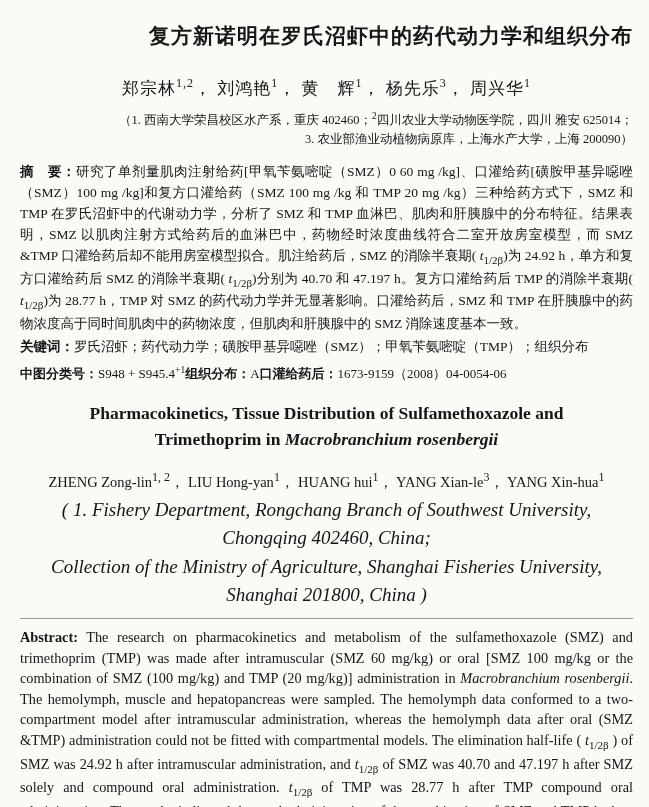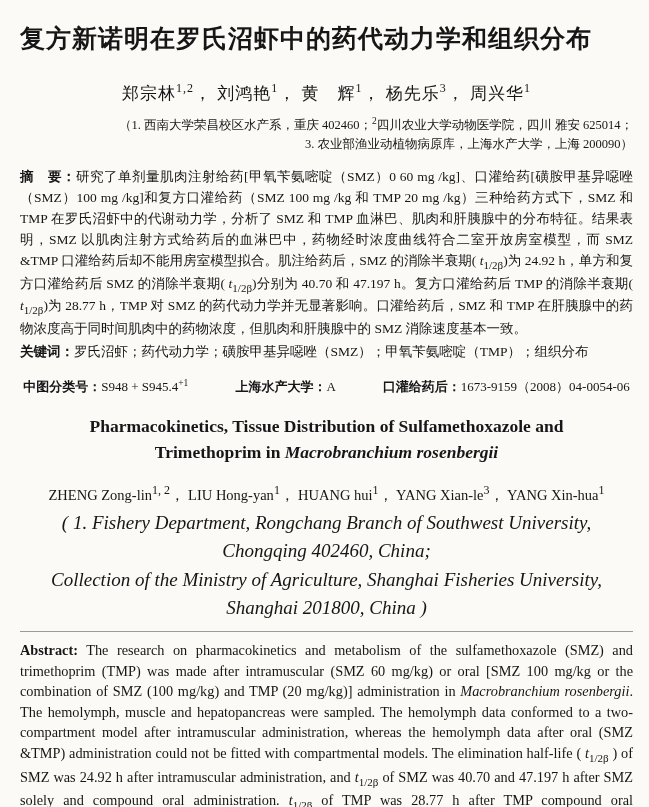--- a/index.html
+++ b/index.html
@@ -8,23 +8,23 @@
     background:#fbfaf7;
     color:#161616;
     font-family:"Liberation Serif","DejaVu Serif",serif;
     overflow:hidden;
   }
   .page { padding:10px 16px 0 20px; }
 
   .cn-title {
     font-family:"DejaVu Sans","Liberation Sans",sans-serif;
     font-weight:bold;
-    font-size:25px;
+    font-size:21px;
     letter-spacing:1px;
-    text-align:left;
+    text-align:right;
     margin:12px 0 0 0;
   }
   .cn-authors {
     text-align:center;
     font-size:17px;
     margin-top:26px;
     letter-spacing:1px;
   }
   .author sup, .asup { font-size:12px; }
   .cn-affil {
@@ -40,24 +40,23 @@
     text-align:justify;
     margin:14px 0 0 0;
   }
   .cn-keywords {
     font-size:13.5px;
     line-height:1.55;
     margin:2px 0 0 0;
   }
   .clc-row {
     display:flex;
-    justify-content:center;
+    justify-content:flex-start;
     font-size:13px;
-    margin-top:15px;
-    gap:47px;
+    margin-top:7px;
   }
 
   .en-title {
     font-size:17.5px;
     font-weight:bold;
     text-align:center;
     line-height:1.45;
     margin:18px 30px 0 30px;
   }
   .en-authors {
@@ -105,21 +104,21 @@
 
   <div class="cn-affil first">（1. 西南大学荣昌校区水产系，重庆 402460；<sup>2</sup>四川农业大学动物医学院，四川 雅安 625014；</div>
   <div class="cn-affil">3. 农业部渔业动植物病原库，上海水产大学，上海 200090）</div>
 
   <p class="cn-abstract"><b>摘　要：</b>研究了单剂量肌肉注射给药[甲氧苄氨嘧啶（SMZ）0 60 mg /kg]、口灌给药[磺胺甲基异噁唑（SMZ）100 mg /kg]和复方口灌给药（SMZ 100 mg /kg 和 TMP 20 mg /kg）三种给药方式下，SMZ 和 TMP 在罗氏沼虾中的代谢动力学，分析了 SMZ 和 TMP 血淋巴、肌肉和肝胰腺中的分布特征。结果表明，SMZ 以肌肉注射方式给药后的血淋巴中，药物经时浓度曲线符合二室开放房室模型，而 SMZ &amp;TMP 口灌给药后却不能用房室模型拟合。肌注给药后，SMZ 的消除半衰期( <i>t</i><sub>1/2β</sub>)为 24.92 h，单方和复方口灌给药后 SMZ 的消除半衰期( <i>t</i><sub>1/2β</sub>)分别为 40.70 和 47.197 h。复方口灌给药后 TMP 的消除半衰期( <i>t</i><sub>1/2β</sub>)为 28.77 h，TMP 对 SMZ 的药代动力学并无显著影响。口灌给药后，SMZ 和 TMP 在肝胰腺中的药物浓度高于同时间肌肉中的药物浓度，但肌肉和肝胰腺中的 SMZ 消除速度基本一致。</p>
 
   <p class="cn-keywords"><b>关键词：</b>罗氏沼虾；药代动力学；磺胺甲基异噁唑（SMZ）；甲氧苄氨嘧啶（TMP）；组织分布</p>
 
   <div class="clc-row">
     <span><b>中图分类号：</b>S948 + S945.4<sup>+1</sup></span>
-    <span><b>上海水产大学：</b>A</span>
+    <span><b>组织分布：</b>A</span>
     <span><b>口灌给药后：</b>1673-9159（2008）04-0054-06</span>
   </div>
 
   <h2 class="en-title">
     <span>Pharmacokinetics, Tissue Distribution of Sulfamethoxazole and</span><br>
     <span>Trimethoprim in <i>Macrobranchium rosenbergii</i></span>
   </h2>
 
   <div class="en-authors">
     <span class="author"><span>ZHENG Zong-lin</span><sup class="asup">1, 2</sup><span>，</span></span>

